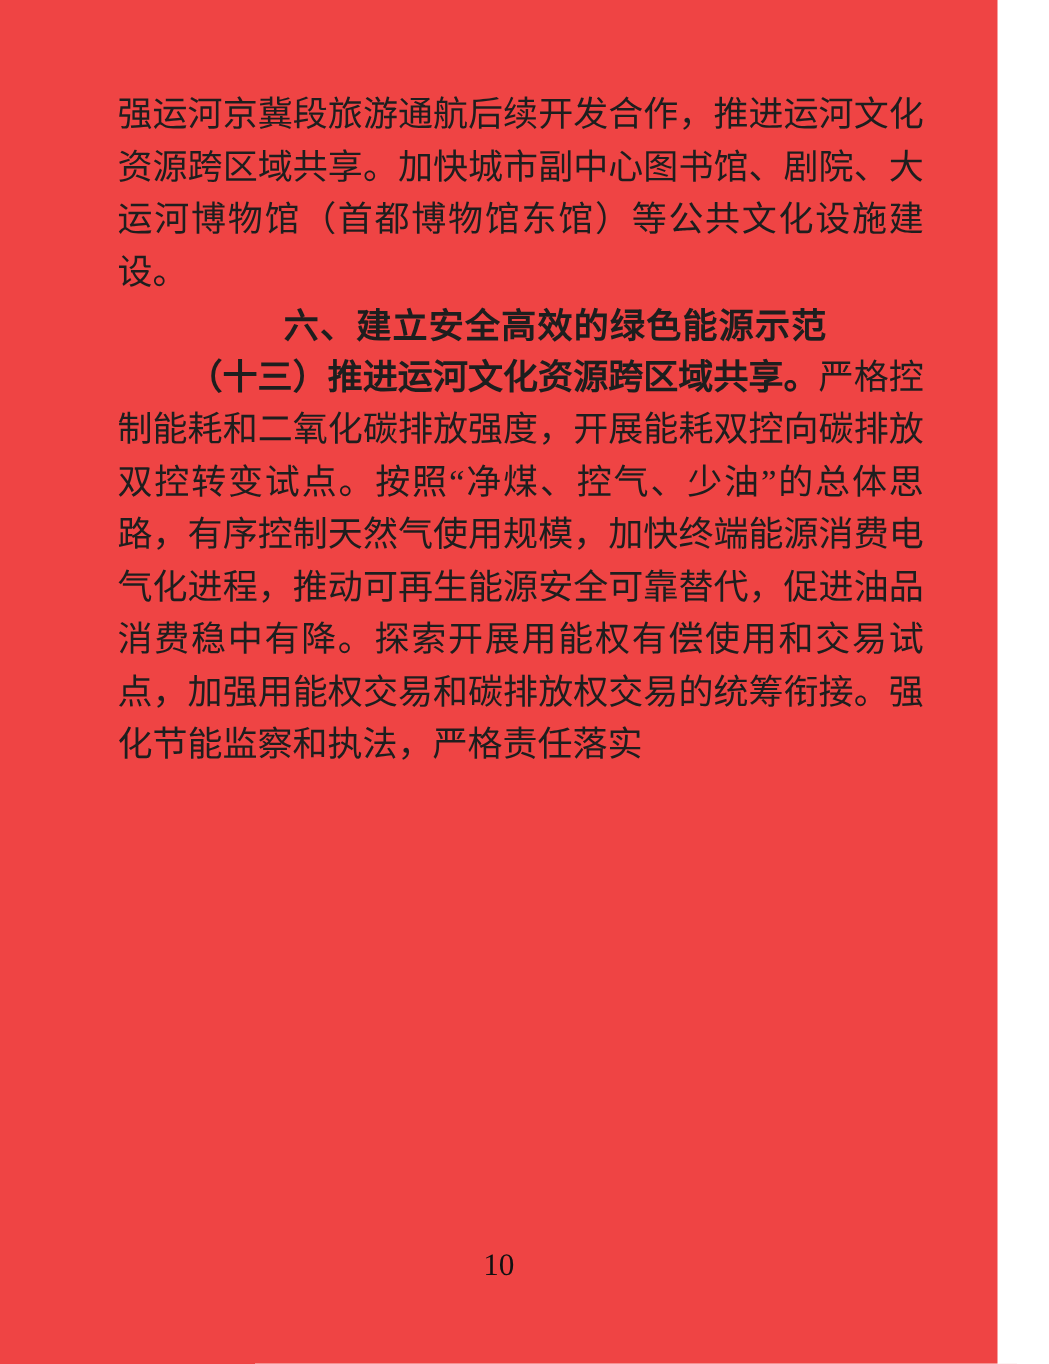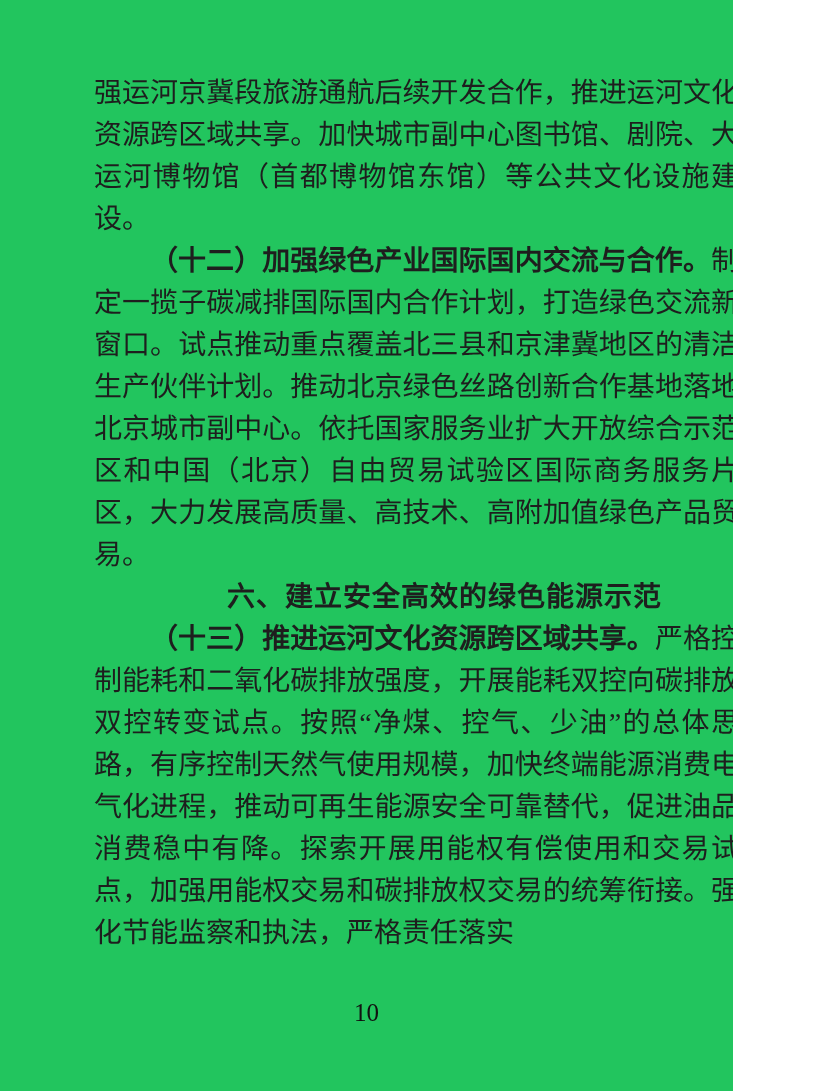--- a/index.html
+++ b/index.html
@@ -2,23 +2,23 @@
 <html lang="zh-CN"><head>
 <meta charset="utf-8">
 <style>
   html, body {
     margin: 0;
     padding: 0;
     background: #ffffff;
   }
   .page {
     position: relative;
-    width: 733px;
+    width: 798px;
     height: 1091px;
-    background: #22c55e;
+    background: #ef4444;
     overflow: hidden;
     font-family: "Liberation Serif", serif;
   }
   .doc {
     position: absolute;
     left: 94px;
     top: 72px;
     width: 645px;
     font-size: 28px;
     line-height: 42px;
@@ -55,18 +55,17 @@
     line-height: 30px;
     color: #111111;
   }
 </style>
 </head>
 <body>
 
 <div class="page">
   <main class="doc">
       <p class="para"><span class="seg">强运河京冀段旅游通航后续开发合作，推进运河文化资源跨区域共享。加快城市副中心图书馆、剧院、大运河博物馆（首都博物馆东馆）等公共文化设施建设。</span></p>
-      <p class="para indent"><span class="seg bold">（十二）加强绿色产业国际国内交流与合作。</span><span class="seg">制定一揽子碳减排国际国内合作计划，打造绿色交流新窗口。试点推动重点覆盖北三县和京津冀地区的清洁生产伙伴计划。推动北京绿色丝路创新合作基地落地北京城市副中心。依托国家服务业扩大开放综合示范区和中国（北京）自由贸易试验区国际商务服务片区，大力发展高质量、高技术、高附加值绿色产品贸易。</span></p>
       <p class="para indent heading"><span class="seg bold">六、建立安全高效的绿色能源示范</span></p>
       <p class="para indent"><span class="seg bold">（十三）推进运河文化资源跨区域共享。</span><span class="seg">严格控制能耗和二氧化碳排放强度，开展能耗双控向碳排放双控转变试点。按照“净煤、控气、少油”的总体思路，有序控制天然气使用规模，加快终端能源消费电气化进程，推动可再生能源安全可靠替代，促进油品消费稳中有降。探索开展用能权有偿使用和交易试点，加强用能权交易和碳排放权交易的统筹衔接。强化节能监察和执法，严格责任落实</span></p>
     </main>
   <div class="pageno">10</div>
 </div>
 
 </body></html>

